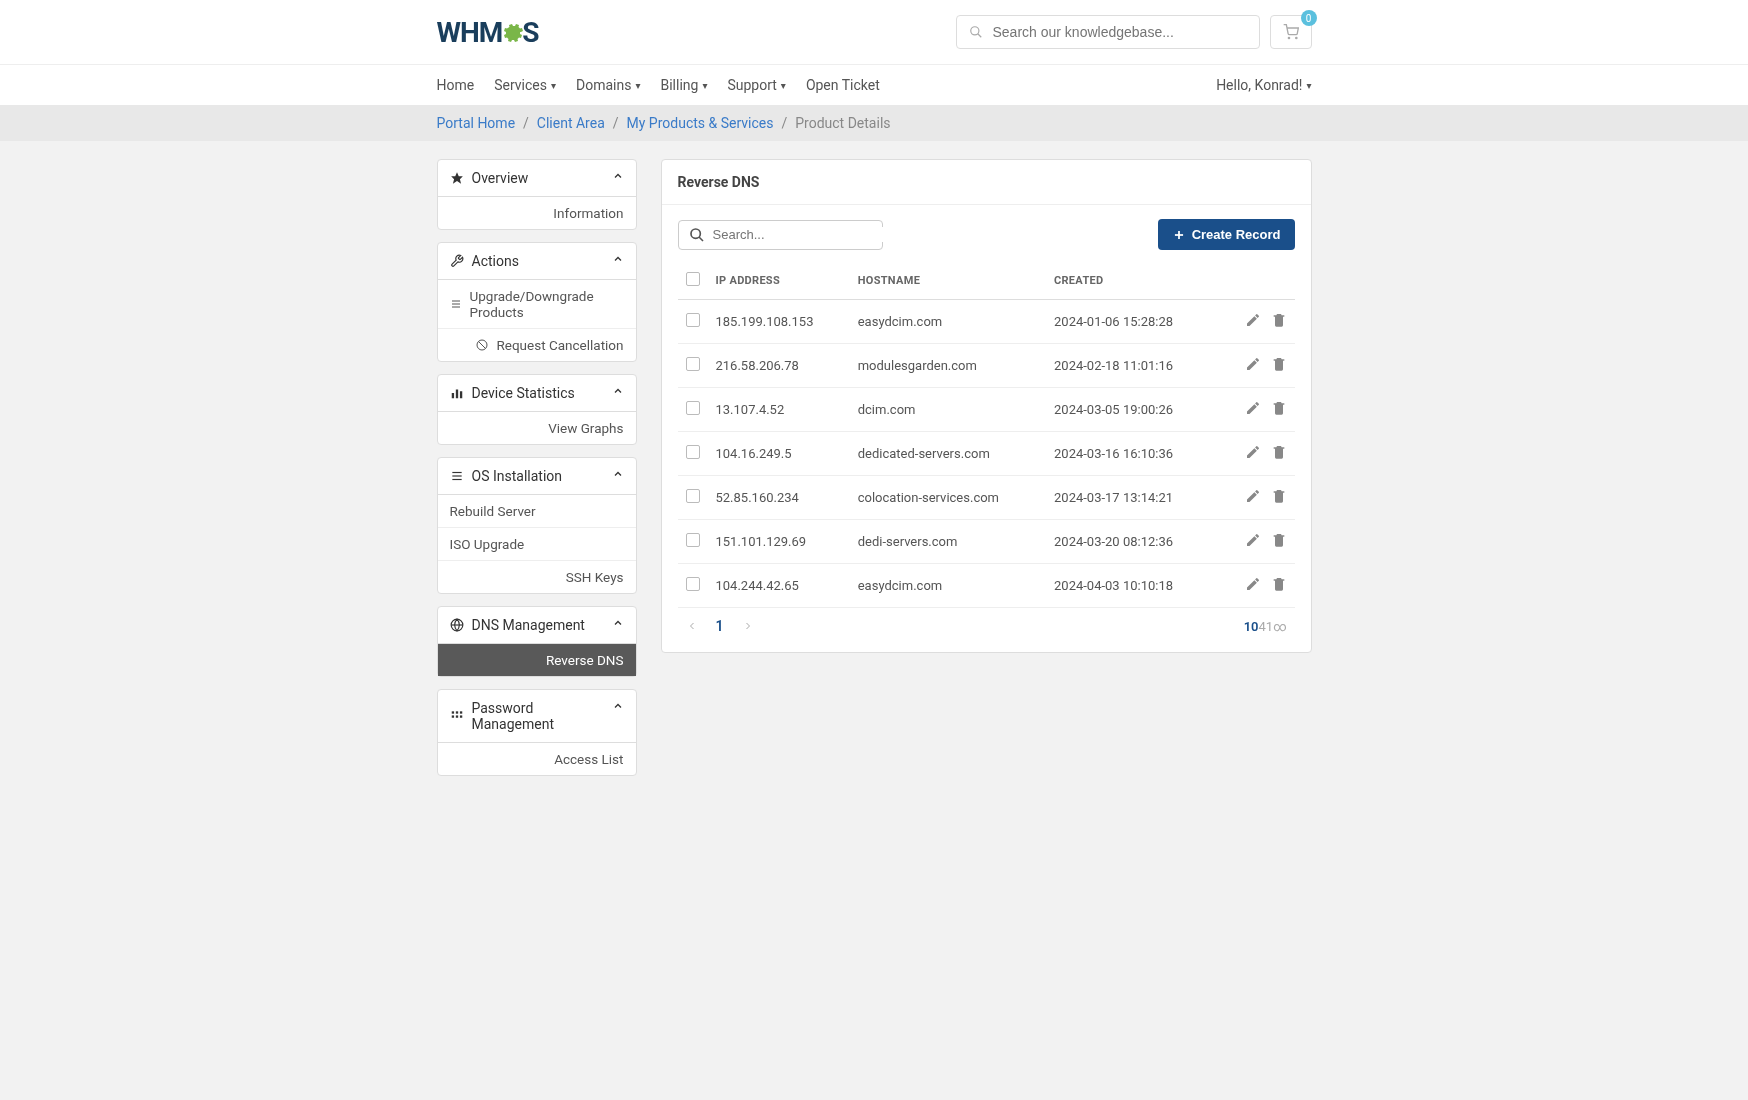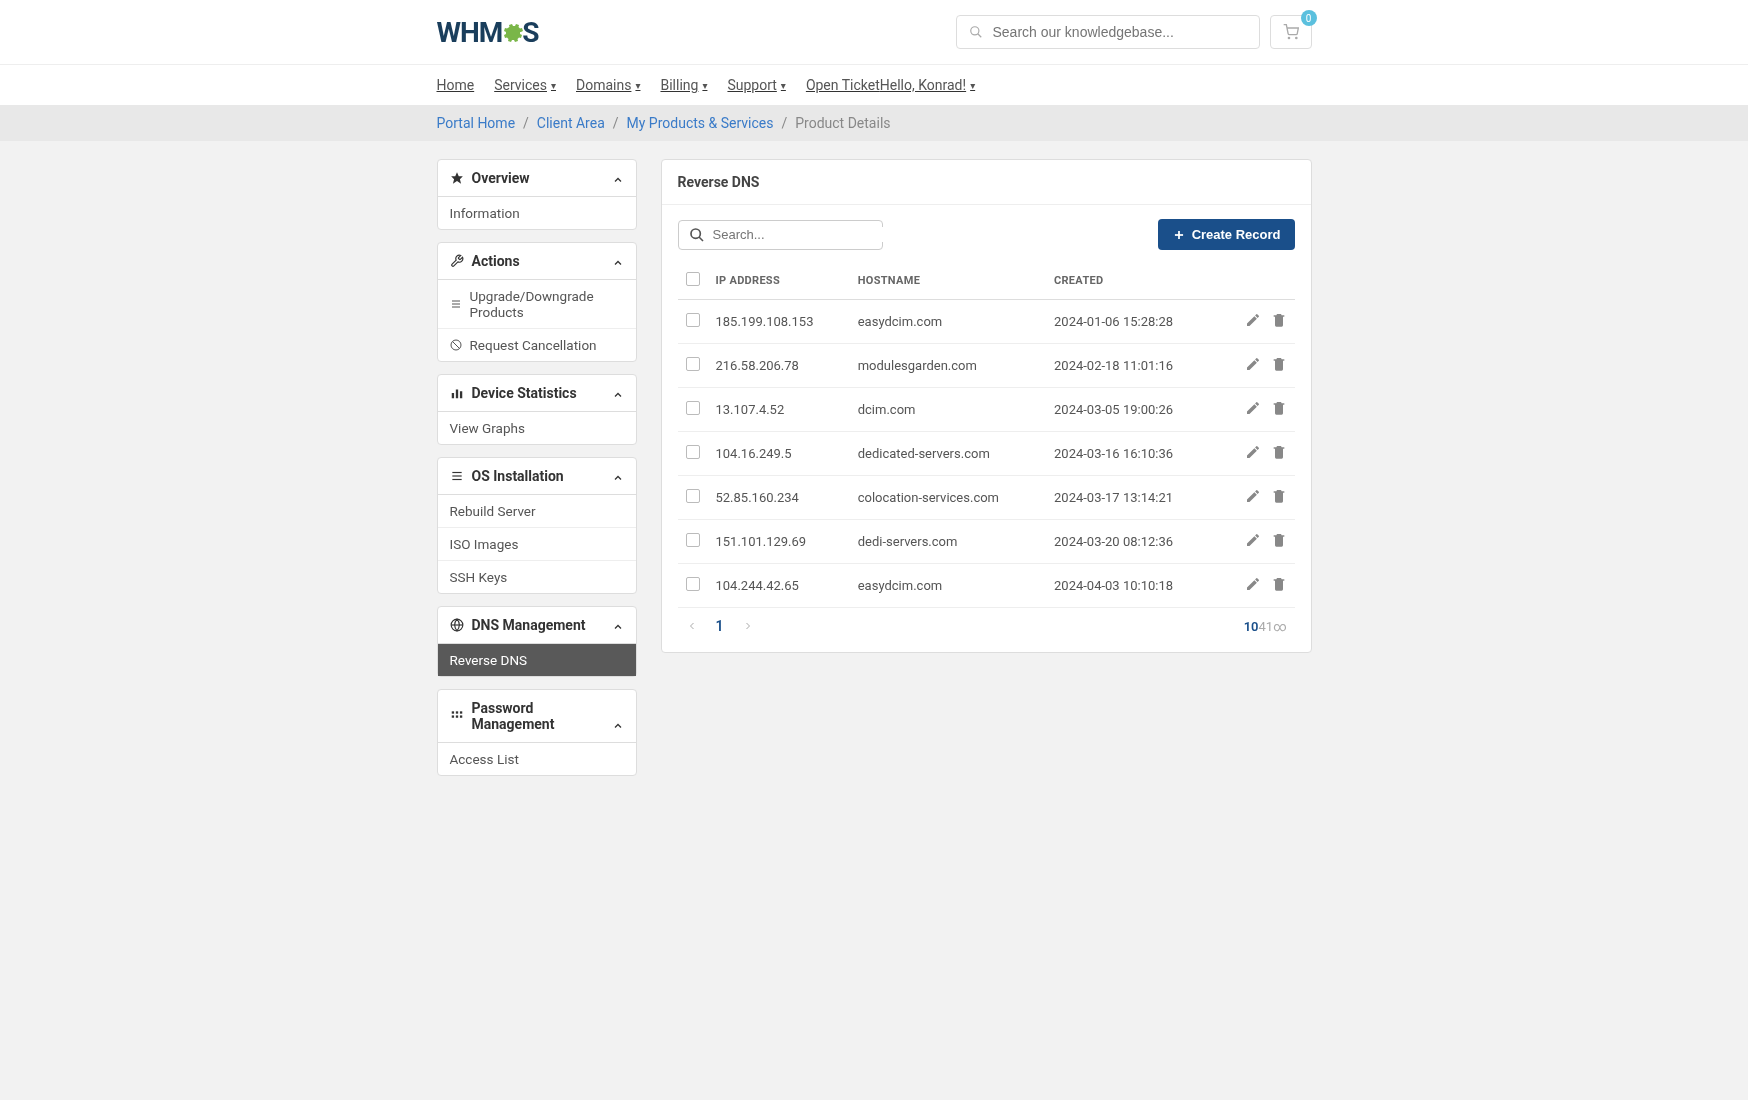--- a/index.html
+++ b/index.html
@@ -8,34 +8,34 @@
 .container { max-width: 875px; margin: 0 auto; }
 .header-row { display: flex; align-items: center; justify-content: space-between; }
 .logo { font-size: 28px; font-weight: 700; color: #1a3e5c; letter-spacing: -1px; display: flex; align-items: center; }
 .logo .gear { color: #7ab648; font-size: 24px; margin: 0 -2px; }
 .header-right { display: flex; align-items: center; gap: 10px; }
 .search-box { display: flex; align-items: center; border: 1px solid #ddd; border-radius: 4px; padding: 8px 12px; width: 304px; }
 .search-box input { border: none; outline: none; flex: 1; font-size: 14px; color: #888; }
 .cart-btn { position: relative; border: 1px solid #ddd; border-radius: 4px; padding: 8px 12px; cursor: pointer; background: #fff; }
 .cart-badge { position: absolute; top: -6px; right: -6px; background: #5bc0de; color: #fff; border-radius: 50%; font-size: 10px; width: 16px; height: 16px; display: flex; align-items: center; justify-content: center; }
 .nav-bar { background: #fff; border-top: 1px solid #eee; }
-.nav-row { display: flex; align-items: center; justify-content: flex-start; padding: 12px 0; text-decoration: underline; }
+.nav-row { display: flex; align-items: center; justify-content: space-between; padding: 12px 0; }
 .nav-left { display: flex; gap: 20px; }
 .nav-item { color: #555; cursor: pointer; display: flex; align-items: center; gap: 4px; }
 .caret { font-size: 10px; }
 .breadcrumb-bar { background: #e8e8e8; padding: 10px 0; }
 .breadcrumb { display: flex; gap: 8px; color: #888; font-size: 14px; }
 .breadcrumb a { color: #3a7bc8; text-decoration: none; }
 .main-row { display: flex; gap: 24px; padding: 18px 0; }
 .sidebar { width: 200px; flex-shrink: 0; }
 .panel { background: #fff; border: 1px solid #ddd; border-radius: 4px; margin-bottom: 12px; }
-.panel-header { display: flex; align-items: flex-end; justify-content: space-between; padding: 10px 12px; font-weight: 700; color: #333; border-bottom: 1px solid #ddd; cursor: pointer; }
+.panel-header { display: flex; align-items: flex-start; justify-content: space-between; padding: 10px 12px; font-weight: 400; color: #333; border-bottom: 1px solid #ddd; cursor: pointer; }
 .panel-header .ph-left { display: flex; align-items: center; gap: 8px; }
 .panel-item { padding: 8px 12px; color: #555; cursor: pointer; border-bottom: 1px solid #eee; display: flex; align-items: center; gap: 8px; font-size: 13.5px; }
-.panel-item:last-child { border-bottom: none; }
+.panel-item:last-child { border-bottom: none; justify-content: flex-end; }
 .panel-item.active { background: #595959; color: #fff; }
 .content { flex: 1; }
 .card { background: #fff; border: 1px solid #ddd; border-radius: 4px; }
 .card-header { padding: 14px 16px; font-weight: 700; color: #444; border-bottom: 1px solid #eee; }
 .card-body { padding: 14px 16px; }
 .toolbar { display: flex; align-items: center; justify-content: space-between; margin-bottom: 12px; }
 .table-search { display: flex; align-items: center; border: 1px solid #ccc; border-radius: 4px; padding: 6px 10px; width: 205px; }
 .table-search input { border: none; outline: none; flex: 1; font-size: 13px; }
 .btn-primary { background: #1a4f8a; color: #fff; border: none; border-radius: 4px; padding: 8px 14px; font-size: 13px; font-weight: 600; cursor: pointer; display: flex; align-items: center; gap: 6px; }
 table { width: 100%; border-collapse: collapse; }
@@ -217,21 +217,21 @@
           <span>
             <svg width="12" height="12" viewBox="0 0 24 24" fill="none" stroke="currentColor" stroke-width="2.5">
               <polyline points="18 15 12 9 6 15"></polyline>
             </svg>
           </span>
         </div>
         <div class="panel-item">
           <span>Rebuild Server</span>
         </div>
         <div class="panel-item">
-          <span>ISO Images</span>
+          <span>ISO Upgrade</span>
         </div>
         <div class="panel-item">
           <span>SSH Keys</span>
         </div>
       </div>
       <div class="panel">
         <div class="panel-header">
           <div class="ph-left">
             <span>
               <svg width="14" height="14" viewBox="0 0 24 24" fill="none" stroke="currentColor" stroke-width="2">

